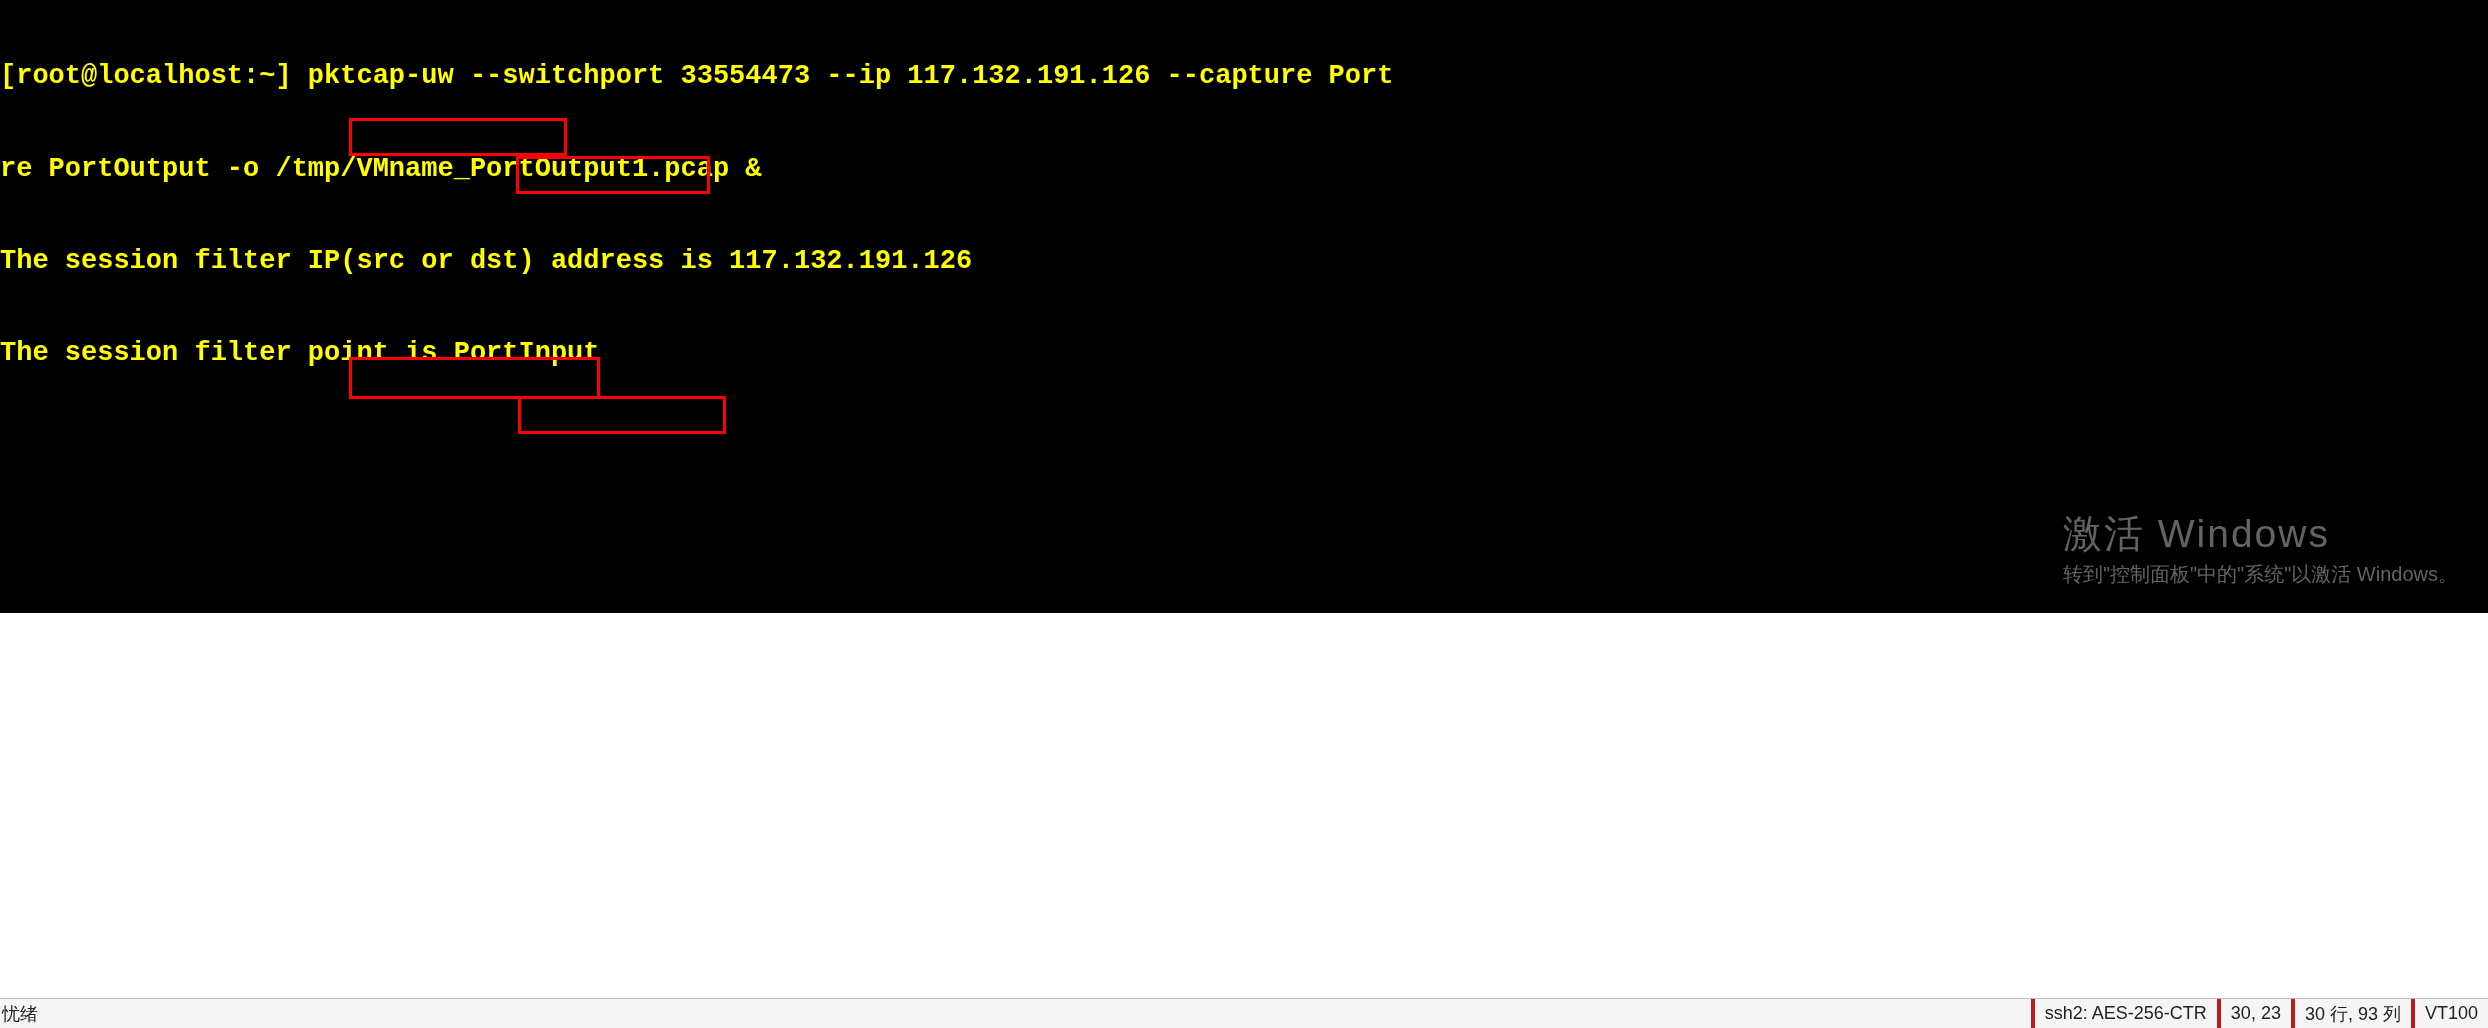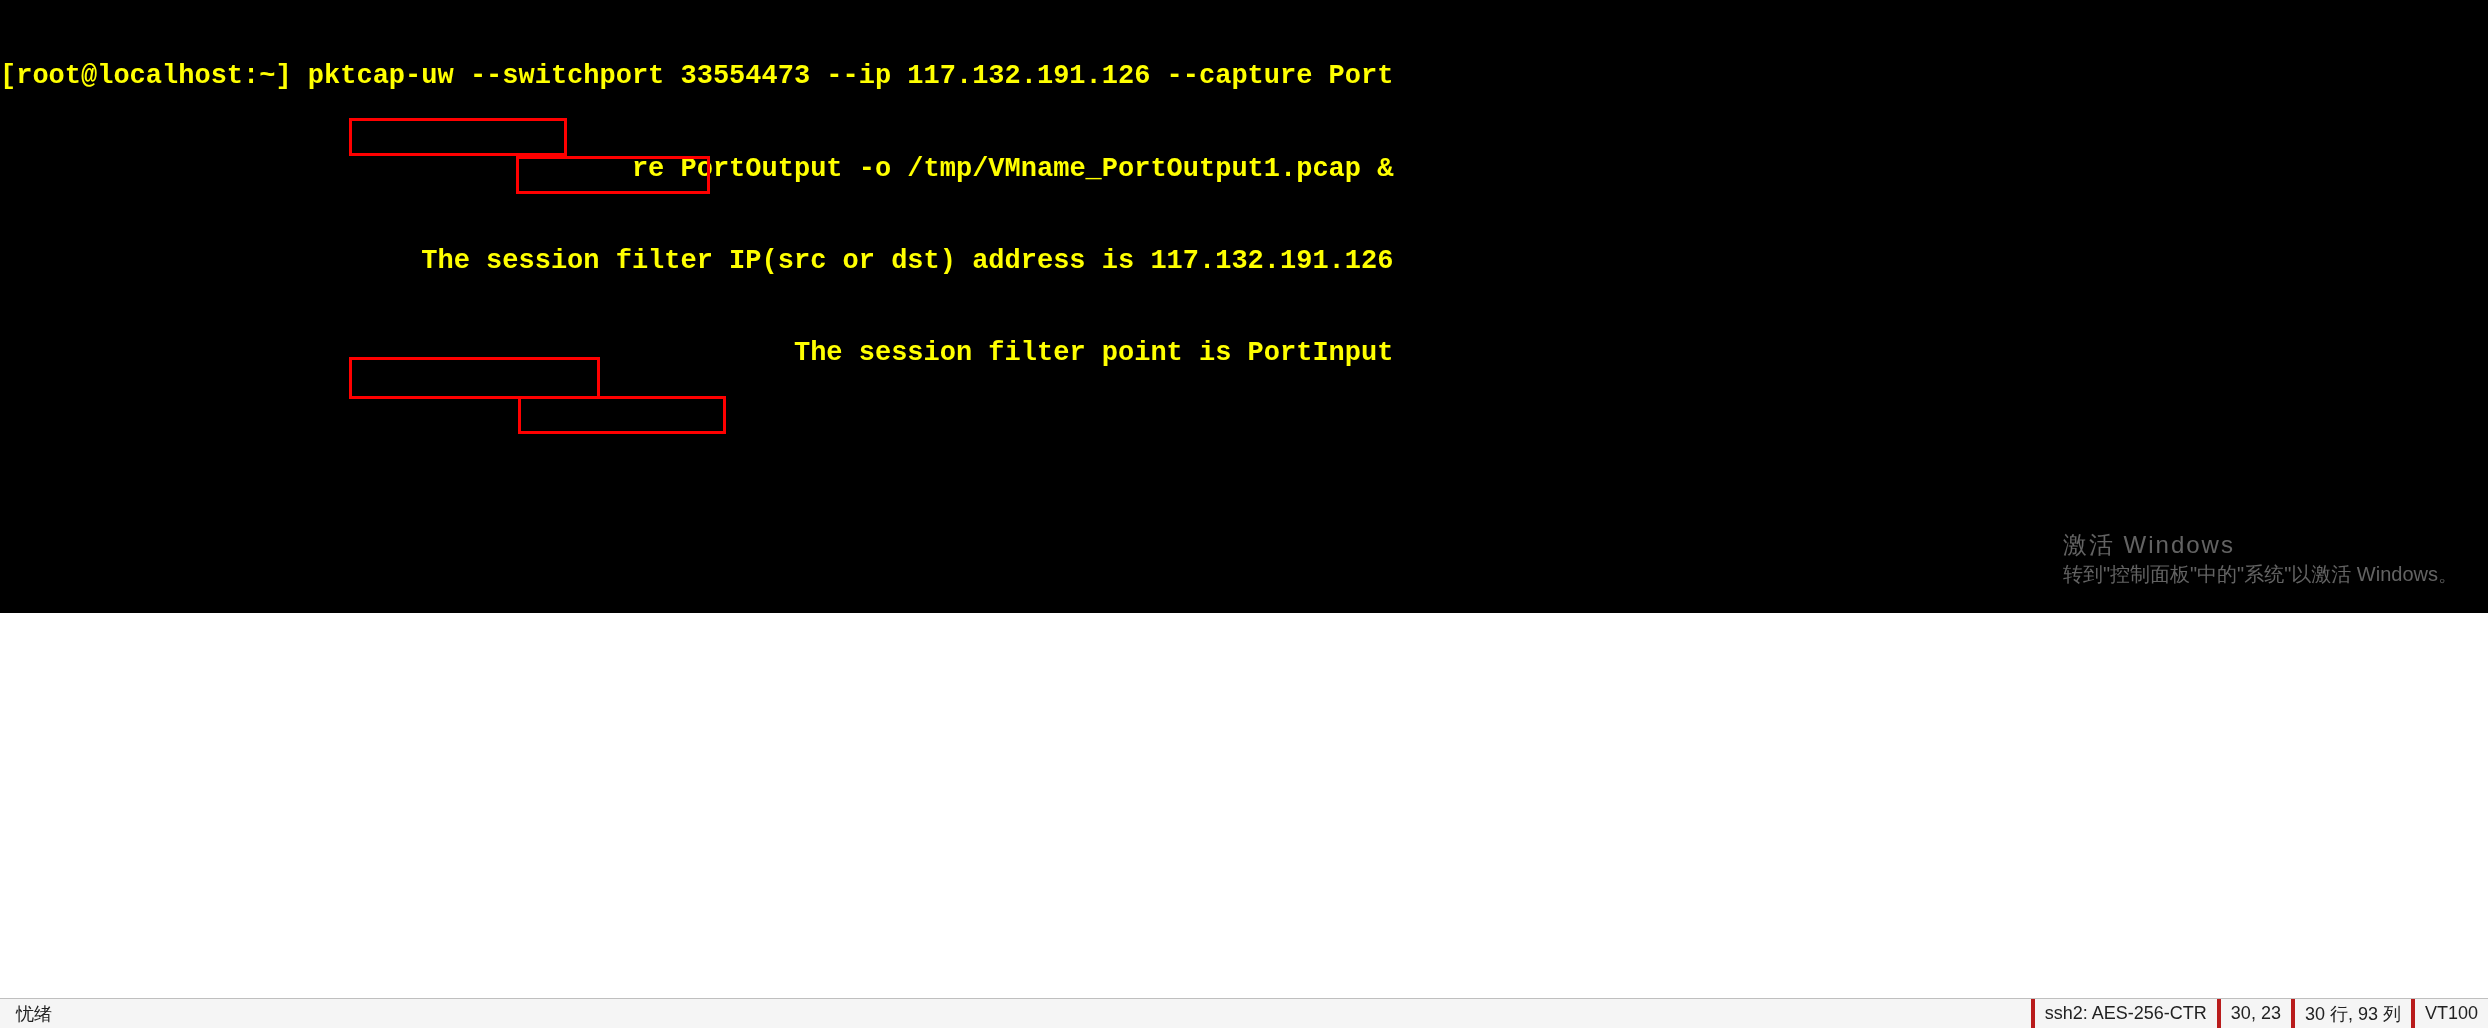--- a/index.html
+++ b/index.html
@@ -25,39 +25,38 @@
     top: 0;
     white-space: pre;
     font-size: 27px;
     line-height: 30.7px;
     letter-spacing: 0px;
     font-weight: bold;
     color: #ffff00;
   }
   .term-line {
     display: block;
-    text-align: right;
   }
   .highlight-box {
     position: absolute;
     border: 3px solid #ff0000;
     box-sizing: border-box;
     pointer-events: none;
   }
   .watermark {
     position: absolute;
     right: 30px;
     bottom: 25px;
     text-align: left;
     color: rgba(180,180,180,0.55);
     font-family: "Microsoft YaHei", sans-serif;
     pointer-events: none;
   }
   .watermark .wm-title {
-    font-size: 24px;
+    font-size: 39px;
     letter-spacing: 2px;
   }
   .watermark .wm-sub {
     font-size: 20px;
   }
   .blank-area {
     position: absolute;
     top: 613px;
     left: 0;
     width: 2488px;
@@ -75,21 +74,20 @@
     font-family: "Microsoft YaHei", Tahoma, sans-serif;
     font-size: 18px;
     color: #222;
     display: flex;
     align-items: center;
     box-sizing: border-box;
   }
   .status-left {
     padding-left: 2px;
     flex: 0 0 auto;
-    margin-left: 14px;
   }
   .status-spacer {
     flex: 1 1 auto;
   }
   .status-cell {
     padding: 0 10px;
     border-left: 4px solid #b91c1c;
     height: 100%;
     display: flex;
     align-items: center;

